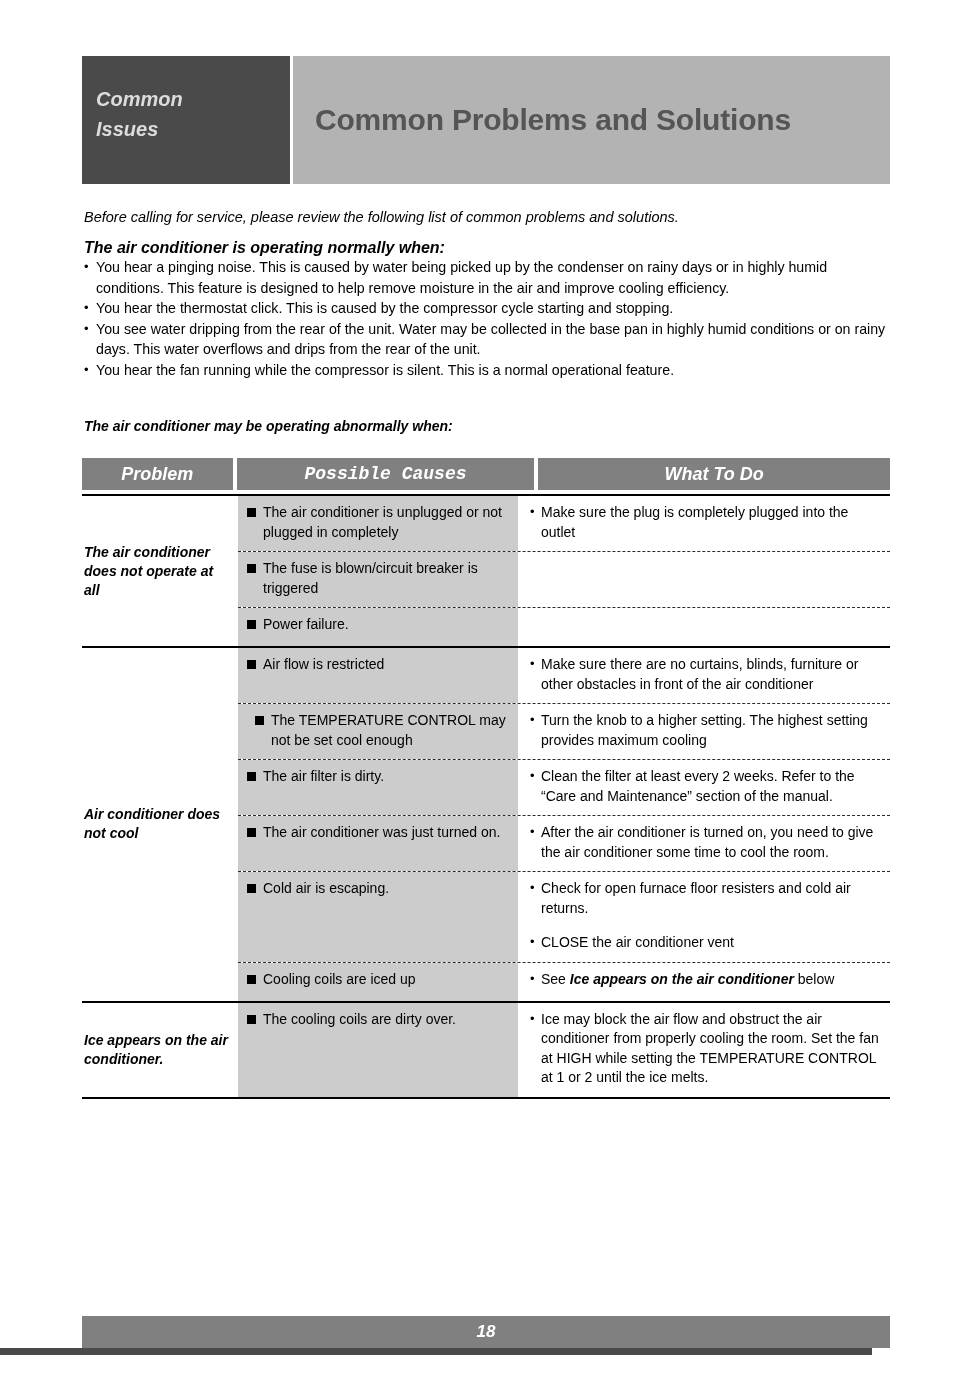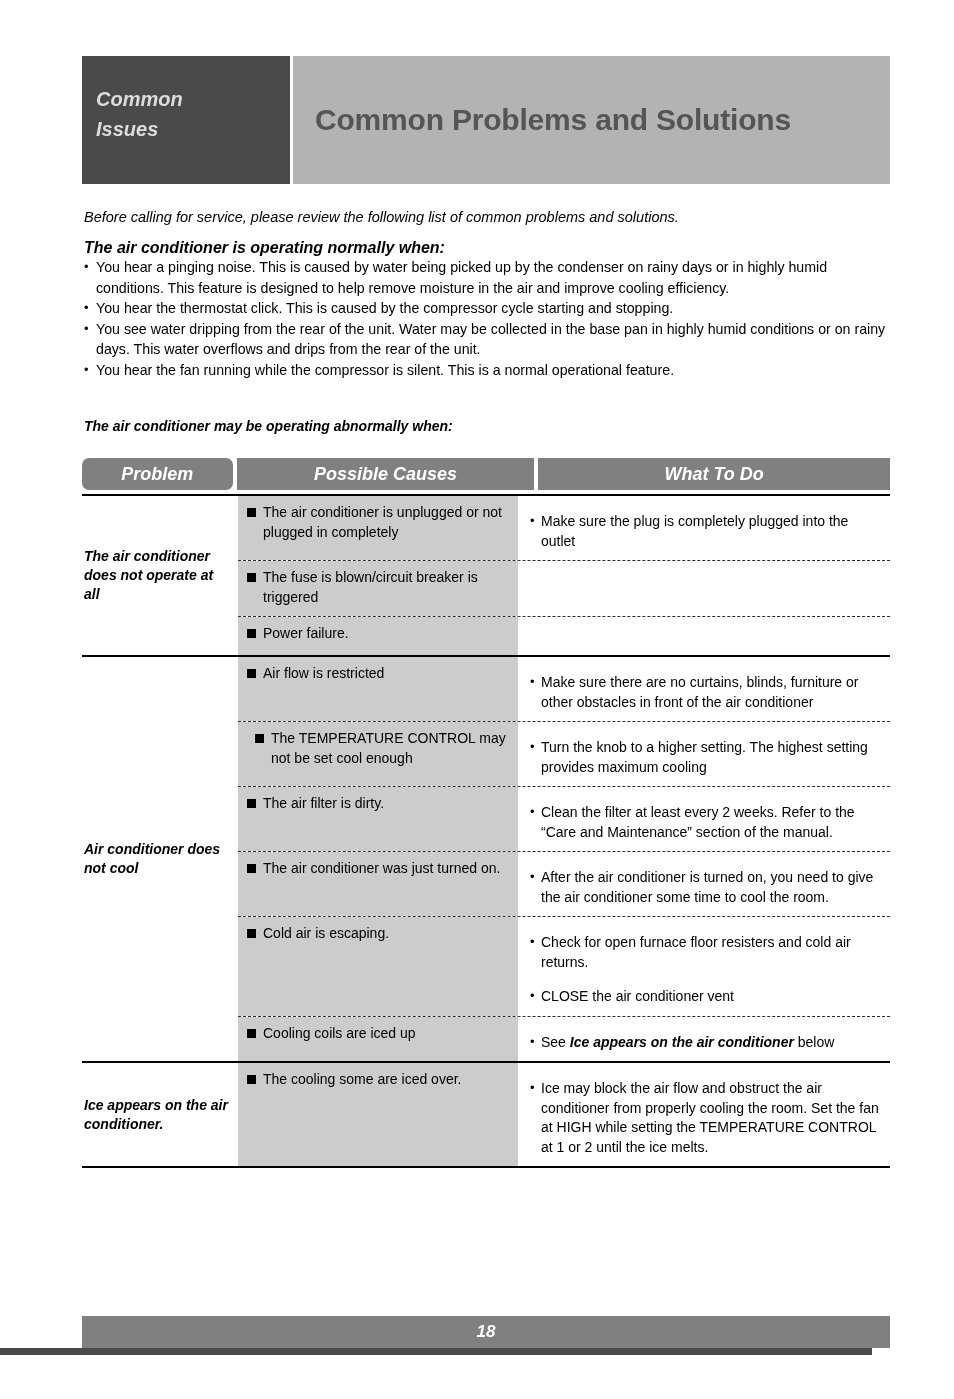--- a/index.html
+++ b/index.html
@@ -133,22 +133,22 @@
     background: #808080;
     color: #ffffff;
     font-style: italic;
     font-weight: bold;
     font-size: 18px;
     display: flex;
     align-items: center;
     justify-content: center;
     box-sizing: border-box;
   }
-  .th-problem  { width: 156px; margin-right: 4px; border-radius: 7px; }
-  .th-causes   { width: 308px; margin-right: 4px; }
+  .th-problem  { width: 156px; margin-right: 4px; }
+  .th-causes   { width: 308px; margin-right: 4px; font-family: Liberation Mono, monospace; }
   .th-todo     { width: 364px; }
 
   .tbody { border-top: 2px solid #000; }
 
   .section {
     display: flex;
     border-bottom: 2px solid #000;
     position: relative;
   }
   .col-problem {
@@ -178,21 +178,21 @@
   .cell-cause {
     width: 280px;
     flex: 0 0 280px;
     background: #cccccc;
     box-sizing: border-box;
     padding: 7px 6px 9px 8px;
   }
   .cell-todo {
     flex: 1 1 auto;
     box-sizing: border-box;
-    padding: 16px 8px 9px 12px;
+    padding: 7px 8px 9px 12px;
   }
 
   .cause-item {
     position: relative;
     padding-left: 17px;
     font-size: 14px;
     line-height: 19.5px;
   }
   .cause-item::before {
     content: "";
@@ -363,21 +363,21 @@
             </div>
           </div>
         </div>
         <div class="section">
           <div class="col-problem">
             <div class="problem-label">Ice appears on the air conditioner.</div>
           </div>
           <div class="col-rows">
             <div class="trow">
               <div class="cell-cause">
-                <div class="cause-item">The cooling some are iced over.</div>
+                <div class="cause-item">The cooling coils are dirty over.</div>
               </div>
               <div class="cell-todo">
                 <div class="todo-item">Ice may block the air flow and obstruct the air conditioner from properly cooling the room.  Set the fan at HIGH while setting the TEMPERATURE CONTROL at 1 or 2 until the ice melts.</div>
               </div>
             </div>
           </div>
         </div>
       </div>
   </div>
 

